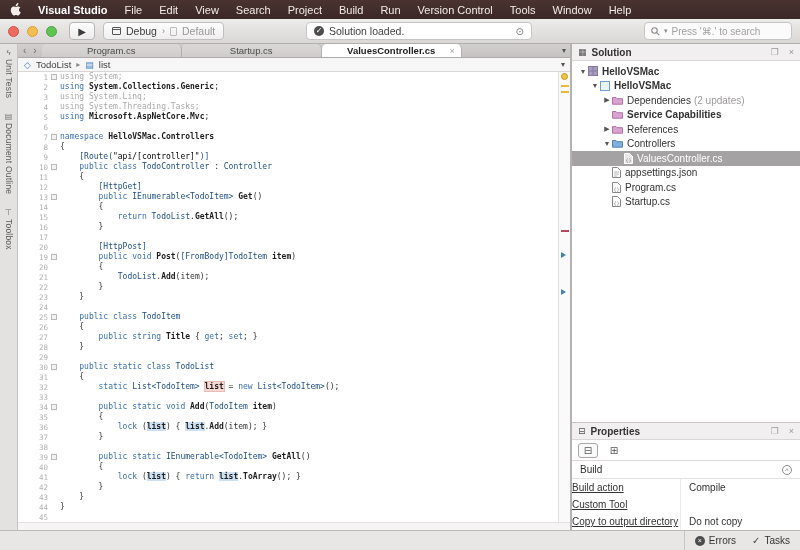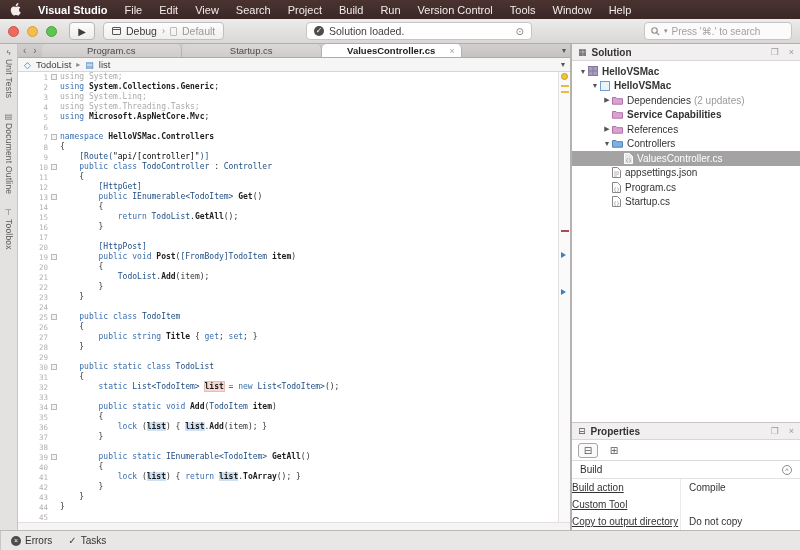--- a/index.html
+++ b/index.html
@@ -102,21 +102,21 @@
   .ptool-btn { width:20px; height:15px; display:flex; align-items:center; justify-content:center; font-size:10px; color:#555; border-radius:3px; }
   .ptool-btn.sel { border:1px solid #a9a5a5; background:#fbfafa; }
   .props-section { height:18px; display:flex; align-items:center; padding:0 8px; font-size:10px; color:#2e2e2e; border-bottom:1px solid #e4e1e1; }
   .props-section .spacer { flex:1; }
   .collapse-circle { width:10px; height:10px; border:1px solid #8e8b8b; border-radius:50%; color:#6e6b6b; font-size:7px; line-height:9px; text-align:center; }
   .prow { height:17px; display:flex; align-items:center; font-size:10px; color:#333; }
   .prow .plabel { width:108px; padding-left:0; flex:none;text-decoration:underline; }
   .prow .pvalue { padding-left:8px; border-left:1px solid #eceaea; align-self:stretch; display:flex; align-items:center; flex:1; }
 
   
-  .statusbar { position:absolute; left:0; right:0; bottom:0; height:20px; background:#e9e6e6; border-top:1px solid #bdb9b9; display:flex; align-items:center; }
+  .statusbar { position:absolute; left:0; right:0; bottom:0; height:20px; background:#e9e6e6; border-top:1px solid #bdb9b9; display:flex; align-items:center; justify-content:flex-end; }
   .sb-group { height:100%; border-left:1px solid #c9c5c5; display:flex; align-items:center; padding:0 10px; gap:16px; }
   .sb-btn { display:flex; align-items:center; gap:4px; font-size:10px; color:#333; }
   .err-circle { width:10px; height:10px; border-radius:50%; background:#4c4c4c; color:#fff; font-size:7px; line-height:10px; text-align:center; }
   .sb-check { font-size:10px; color:#444; }
 
   svg { display:block; }
 </style>
 </head>
 <body>
 

